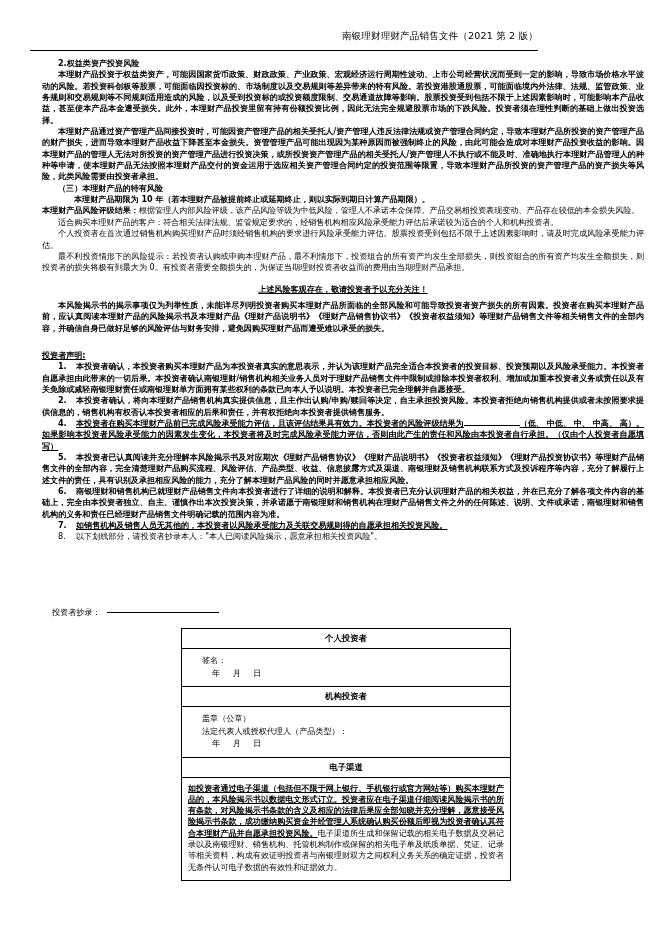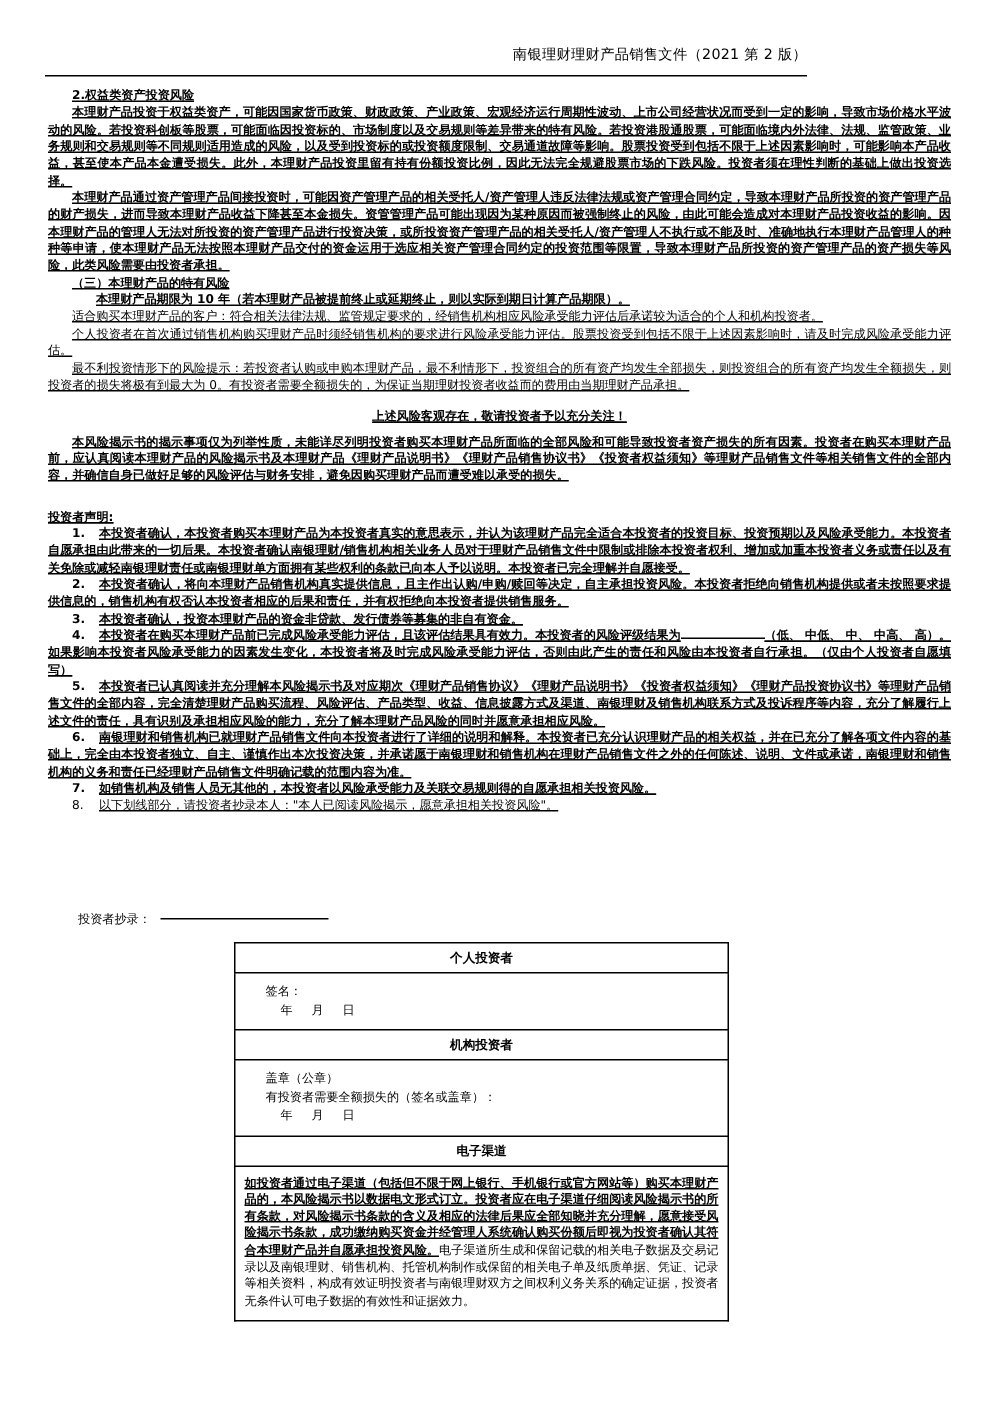--- a/index.html
+++ b/index.html
@@ -37,23 +37,22 @@
     position: absolute;
     top: 50px;
     left: 30px;
     right: 30px;
     border-bottom: 1.1px solid #000;
   }
   
   .content {
     position: absolute;
     top: 58px;
-    left: 32px;
+    left: 42px;
     width: 602px;
-    text-decoration: underline;
   }
   p {
     margin: 0;
     font-size: 8.1px;
     line-height: 11.35px;
     text-align: justify;
     letter-spacing: -0.02px;
     word-break: break-all;
   }
   .ind { text-indent: 16px; }
@@ -71,21 +70,21 @@
   }
   .num {
     display: inline-block;
     width: 34px;
     text-indent: 16px;
   }
   .li { text-indent: 0; }
   
   .sigwrap {
     position: absolute;
-    left: 156px;
+    left: 181px;
     top: 628px;
     width: 330px;
   }
   table.sig {
     width: 330px;
     border-collapse: collapse;
     table-layout: fixed;
   }
   table.sig td {
     border: 1px solid #000;
@@ -143,36 +142,36 @@
 
   <div class="content">
 
     <p class="ind b">2.权益类资产投资风险</p>
     <p class="ind b">本理财产品投资于权益类资产，可能因国家货币政策、财政政策、产业政策、宏观经济运行周期性波动、上市公司经营状况而受到一定的影响，导致市场价格水平波动的风险。若投资科创板等股票，可能面临因投资标的、市场制度以及交易规则等差异带来的特有风险。若投资港股通股票，可能面临境内外法律、法规、监管政策、业务规则和交易规则等不同规则适用造成的风险，以及受到投资标的或投资额度限制、交易通道故障等影响。股票投资受到包括不限于上述因素影响时，可能影响本产品收益，甚至使本产品本金遭受损失。此外，本理财产品投资里留有持有份额投资比例，因此无法完全规避股票市场的下跌风险。投资者须在理性判断的基础上做出投资选择。</p>
 
     <p class="ind b">本理财产品通过资产管理产品间接投资时，可能因资产管理产品的相关受托人/资产管理人违反法律法规或资产管理合同约定，导致本理财产品所投资的资产管理产品的财产损失，进而导致本理财产品收益下降甚至本金损失。资管管理产品可能出现因为某种原因而被强制终止的风险，由此可能会造成对本理财产品投资收益的影响。因本理财产品的管理人无法对所投资的资产管理产品进行投资决策，或所投资资产管理产品的相关受托人/资产管理人不执行或不能及时、准确地执行本理财产品管理人的种种等申请，使本理财产品无法按照本理财产品交付的资金运用于选应相关资产管理合同约定的投资范围等限置，导致本理财产品所投资的资产管理产品的资产损失等风险，此类风险需要由投资者承担。</p>
 
     <p class="ind b">（三）本理财产品的特有风险</p>
     <p class="ind2 b">本理财产品期限为 10 年（若本理财产品被提前终止或延期终止，则以实际到期日计算产品期限）。</p>
+    <p class="li"><span class="b">本理财产品风险评级结果：</span><span>根据管理人内部风险评级，该产品风险等级为中低风险，管理人不承诺本金保障。产品交易相投资表现变动、产品存在较低的本金损失风险。</span></p>
 
     <p class="ind">适合购买本理财产品的客户：符合相关法律法规、监管规定要求的，经销售机构相应风险承受能力评估后承诺较为适合的个人和机构投资者。</p>
     <p class="ind">个人投资者在首次通过销售机构购买理财产品时须经销售机构的要求进行风险承受能力评估。股票投资受到包括不限于上述因素影响时，请及时完成风险承受能力评估。</p>
     <p class="ind">最不利投资情形下的风险提示：若投资者认购或申购本理财产品，最不利情形下，投资组合的所有资产均发生全部损失，则投资组合的所有资产均发生全额损失，则投资者的损失将极有到最大为 0。有投资者需要全额损失的，为保证当期理财投资者收益而的费用由当期理财产品承担。</p>
 
     <div class="gap"></div>
     <p class="center b u">上述风险客观存在，敬请投资者予以充分关注！</p>
     <div class="gap-s"></div>
     <p class="ind b">本风险揭示书的揭示事项仅为列举性质，未能详尽列明投资者购买本理财产品所面临的全部风险和可能导致投资者资产损失的所有因素。投资者在购买本理财产品前，应认真阅读本理财产品的风险揭示书及本理财产品《理财产品说明书》《理财产品销售协议书》《投资者权益须知》等理财产品销售文件等相关销售文件的全部内容，并确信自身已做好足够的风险评估与财务安排，避免因购买理财产品而遭受难以承受的损失。</p>
 
     <div class="gap-l"></div>
     <p class="b u">投资者声明:</p>
 
     <p class="li"><span class="num b">1.</span><span class="b">本投资者确认，本投资者购买本理财产品为本投资者真实的意思表示，并认为该理财产品完全适合本投资者的投资目标、投资预期以及风险承受能力。本投资者自愿承担由此带来的一切后果。本投资者确认南银理财/销售机构相关业务人员对于理财产品销售文件中限制或排除本投资者权利、增加或加重本投资者义务或责任以及有关免除或减轻南银理财责任或南银理财单方面拥有某些权利的条款已向本人予以说明。本投资者已完全理解并自愿接受。</span></p>
     <p class="li"><span class="num b">2.</span><span class="b">本投资者确认，将向本理财产品销售机构真实提供信息，且主作出认购/申购/赎回等决定，自主承担投资风险。本投资者拒绝向销售机构提供或者未按照要求提供信息的，销售机构有权否认本投资者相应的后果和责任，并有权拒绝向本投资者提供销售服务。</span></p>
-    <p class="li"><span class="num b">3.</span><span class="b u">本投资者确认，投资本理财产品的资金非贷款、发行债券等募集的非自有资金。</span></p>
     <p class="li"><span class="num b">4.</span><span class="b u">本投资者在购买本理财产品前已完成风险承受能力评估，且该评估结果具有效力。本投资者的风险评级结果为</span><span class="blank"></span><span class="b u">（低、 中低、 中、 中高、 高）。如果影响本投资者风险承受能力的因素发生变化，本投资者将及时完成风险承受能力评估，否则由此产生的责任和风险由本投资者自行承担。（仅由个人投资者自愿填写）</span></p>
     <p class="li"><span class="num b">5.</span><span class="b">本投资者已认真阅读并充分理解本风险揭示书及对应期次《理财产品销售协议》《理财产品说明书》《投资者权益须知》《理财产品投资协议书》等理财产品销售文件的全部内容，完全清楚理财产品购买流程、风险评估、产品类型、收益、信息披露方式及渠道、南银理财及销售机构联系方式及投诉程序等内容，充分了解履行上述文件的责任，具有识别及承担相应风险的能力，充分了解本理财产品风险的同时并愿意承担相应风险。</span></p>
     <p class="li"><span class="num b">6.</span><span class="b">南银理财和销售机构已就理财产品销售文件向本投资者进行了详细的说明和解释。本投资者已充分认识理财产品的相关权益，并在已充分了解各项文件内容的基础上，完全由本投资者独立、自主、谨慎作出本次投资决策，并承诺愿于南银理财和销售机构在理财产品销售文件之外的任何陈述、说明、文件或承诺，南银理财和销售机构的义务和责任已经理财产品销售文件明确记载的范围内容为准。</span></p>
     <p class="li"><span class="num b">7.</span><span class="b u">如销售机构及销售人员无其他的，本投资者以风险承受能力及关联交易规则得的自愿承担相关投资风险。</span></p>
     <p class="li"><span class="num">8.</span><span>以下划线部分，请投资者抄录本人："本人已阅读风险揭示，愿意承担相关投资风险"。</span></p>
 
   </div>
 
   <div class="copyline">
     <span>投资者抄录：</span><span class="rule"></span>
@@ -189,21 +188,21 @@
           <div><span>签名：</span></div>
           <div class="dateline"><span>年    月    日</span></div>
         </td>
       </tr>
       <tr>
         <td class="cell-head">机构投资者</td>
       </tr>
       <tr>
         <td class="cell-body">
           <div><span>盖章（公章）</span></div>
-          <div><span>有投资者需要全额损失的（签名或盖章）：</span></div>
+          <div><span>法定代表人或授权代理人（产品类型）：</span></div>
           <div class="dateline"><span>年    月    日</span></div>
         </td>
       </tr>
       <tr>
         <td class="cell-head">电子渠道</td>
       </tr>
       <tr>
         <td class="cell-note">
           <span class="b u t-ind">如投资者通过电子渠道（包括但不限于网上银行、手机银行或官方网站等）购买本理财产品的，本风险揭示书以数据电文形式订立。投资者应在电子渠道仔细阅读风险揭示书的所有条款，对风险揭示书条款的含义及相应的法律后果应全部知晓并充分理解，愿意接受风险揭示书条款，成功缴纳购买资金并经管理人系统确认购买份额后即视为投资者确认其符合本理财产品并自愿承担投资风险。</span><span>电子渠道所生成和保留记载的相关电子数据及交易记录以及南银理财、销售机构、托管机构制作或保留的相关电子单及纸质单据、凭证、记录等相关资料，构成有效证明投资者与南银理财双方之间权利义务关系的确定证据，投资者无条件认可电子数据的有效性和证据效力。</span>
         </td>

